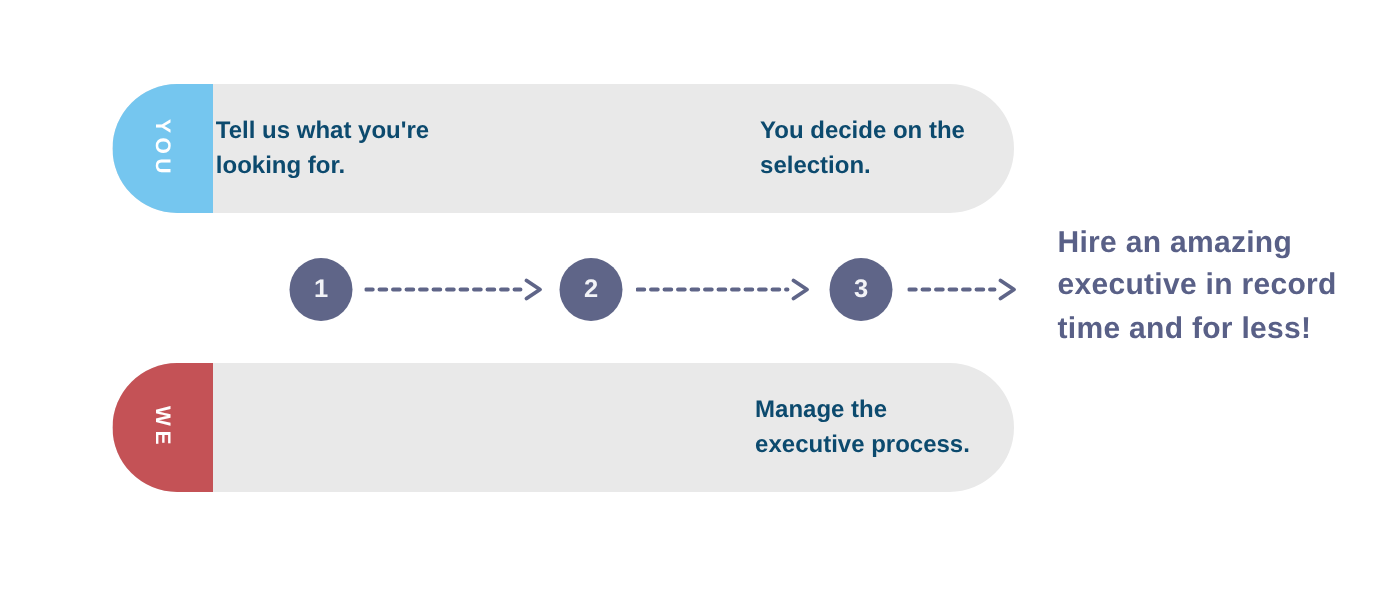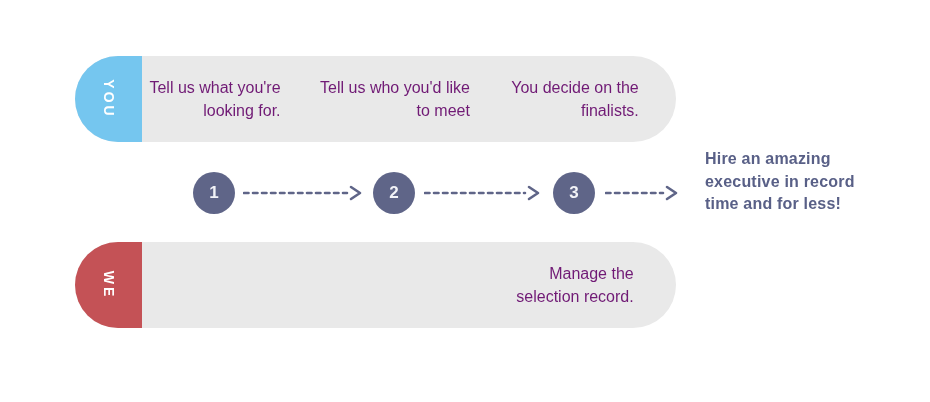--- a/index.html
+++ b/index.html
@@ -46,25 +46,25 @@
   }
 
   .step-text {
     position: absolute;
     top: 0;
     height: 100%;
     width: 210px;
     display: flex;
     align-items: center;
     justify-content: center;
-    text-align: right;
+    text-align: left;
     white-space: pre-line;
-    color: #701a75;
+    color: #0c4a6e;
     font-size: 16px;
-    font-weight: 400;
+    font-weight: 700;
     line-height: 1.45;
   }
   
   .step-pos-1 { left: 35px; }
   .step-pos-2 { left: 215px; }
   .step-pos-3 { left: 395px; }
 
   
   .num-circle {
     position: absolute;
@@ -90,42 +90,40 @@
   .arrow-2 { left: 424px; width: 118px; }
   .arrow-3 { left: 605px; width: 75px; }
 
   
   .headline {
     position: absolute;
     left: 705px;
     top: 148px;
     width: 210px;
     color: #596087;
-    font-size: 16px;
+    font-size: 20px;
     font-weight: 700;
     line-height: 1.42;
     white-space: pre-line;
     letter-spacing: 0.2px;
   }
 </style>
 </head>
 <body>
 
 <div class="stage">
 
   <div class="track track-you">
     <div class="cap cap-you">
       <span class="cap-label">YOU</span>
     </div>
     <div class="step-text step-pos-1">Tell us what you're
 looking for.</div>
-    <div class="step-text step-pos-2">Tell us who you'd like
-to meet</div>
     <div class="step-text step-pos-3">You decide on the
-finalists.</div>
+selection.</div>
   </div>
 
   <div class="num-circle num-1">
     <span>1</span>
   </div>
   <svg class="arrow-svg arrow-1" viewBox="0 0 121 18">
     <line x1="1" y1="9" x2="104" y2="9" stroke="#5f6588" stroke-width="2.6" stroke-dasharray="4.5 4.5" stroke-linecap="round"></line>
     <path d="M108 3 L117 9 L108 15" fill="none" stroke="#5f6588" stroke-width="2.6" stroke-linecap="round" stroke-linejoin="round"></path>
   </svg>
 
@@ -143,20 +141,20 @@
   <svg class="arrow-svg arrow-3" viewBox="0 0 75 18">
     <line x1="1" y1="9" x2="58" y2="9" stroke="#5f6588" stroke-width="2.6" stroke-dasharray="4.5 4.5" stroke-linecap="round"></line>
     <path d="M62 3 L71 9 L62 15" fill="none" stroke="#5f6588" stroke-width="2.6" stroke-linecap="round" stroke-linejoin="round"></path>
   </svg>
 
   <div class="track track-we">
     <div class="cap cap-we">
       <span class="cap-label">WE</span>
     </div>
     <div class="step-text step-pos-3">Manage the
-selection record.</div>
+executive process.</div>
   </div>
 
   <div class="headline">Hire an amazing
 executive in record
 time and for less!</div>
 
 </div>
 
 </body></html>

